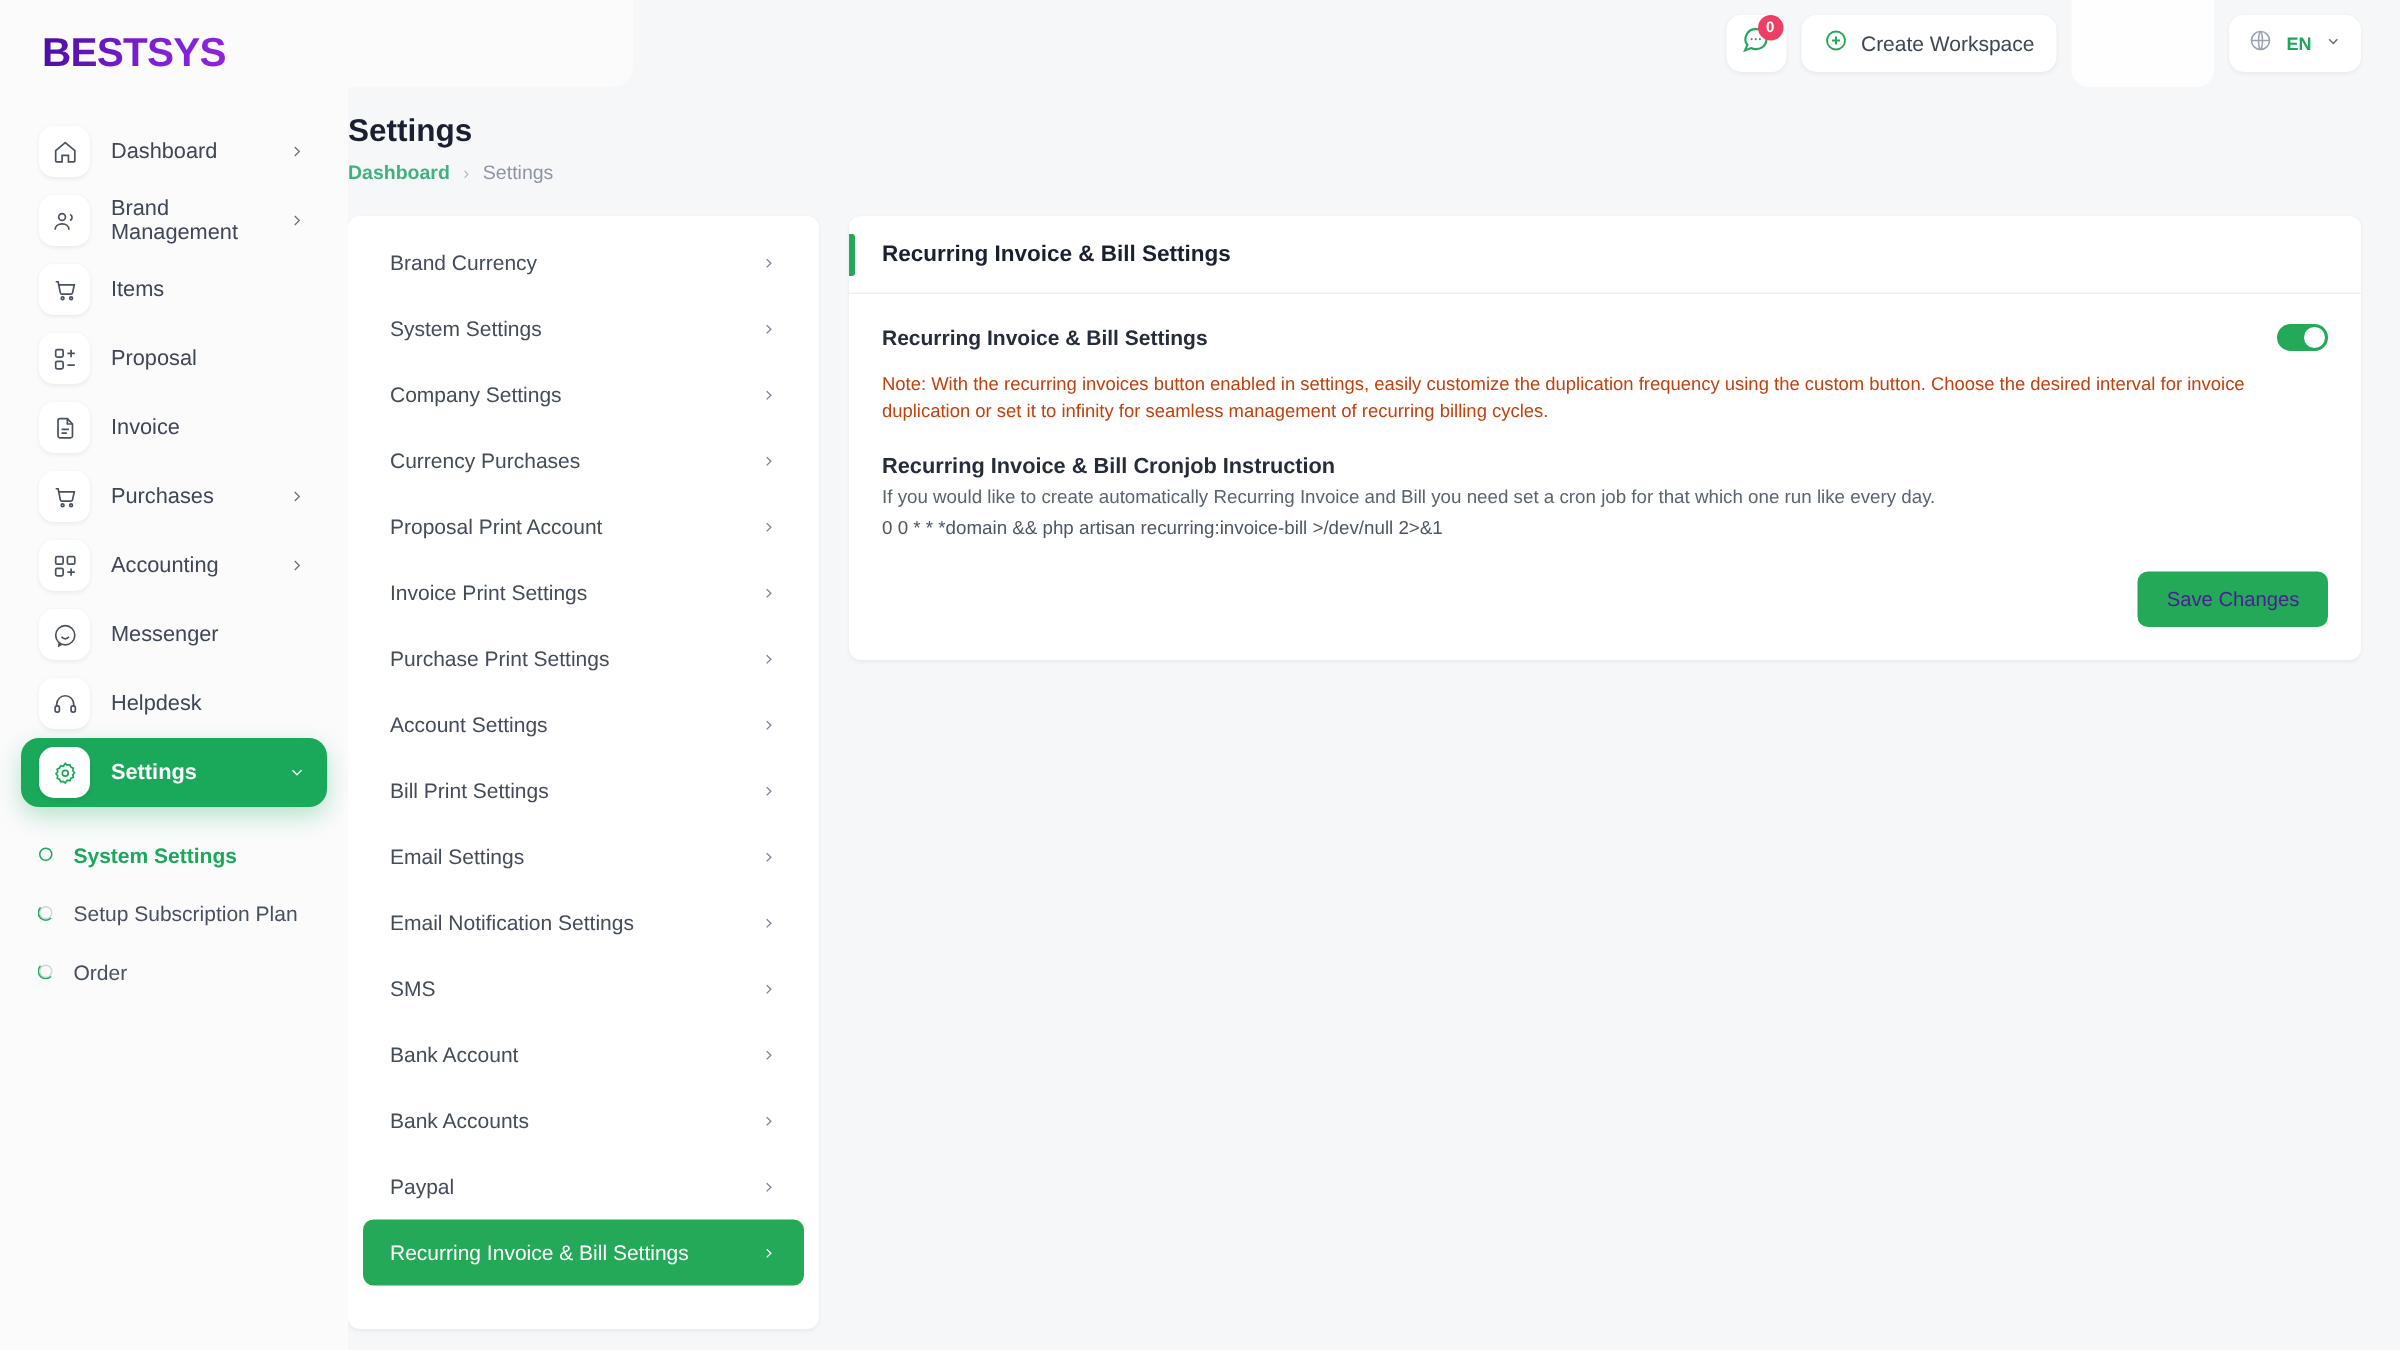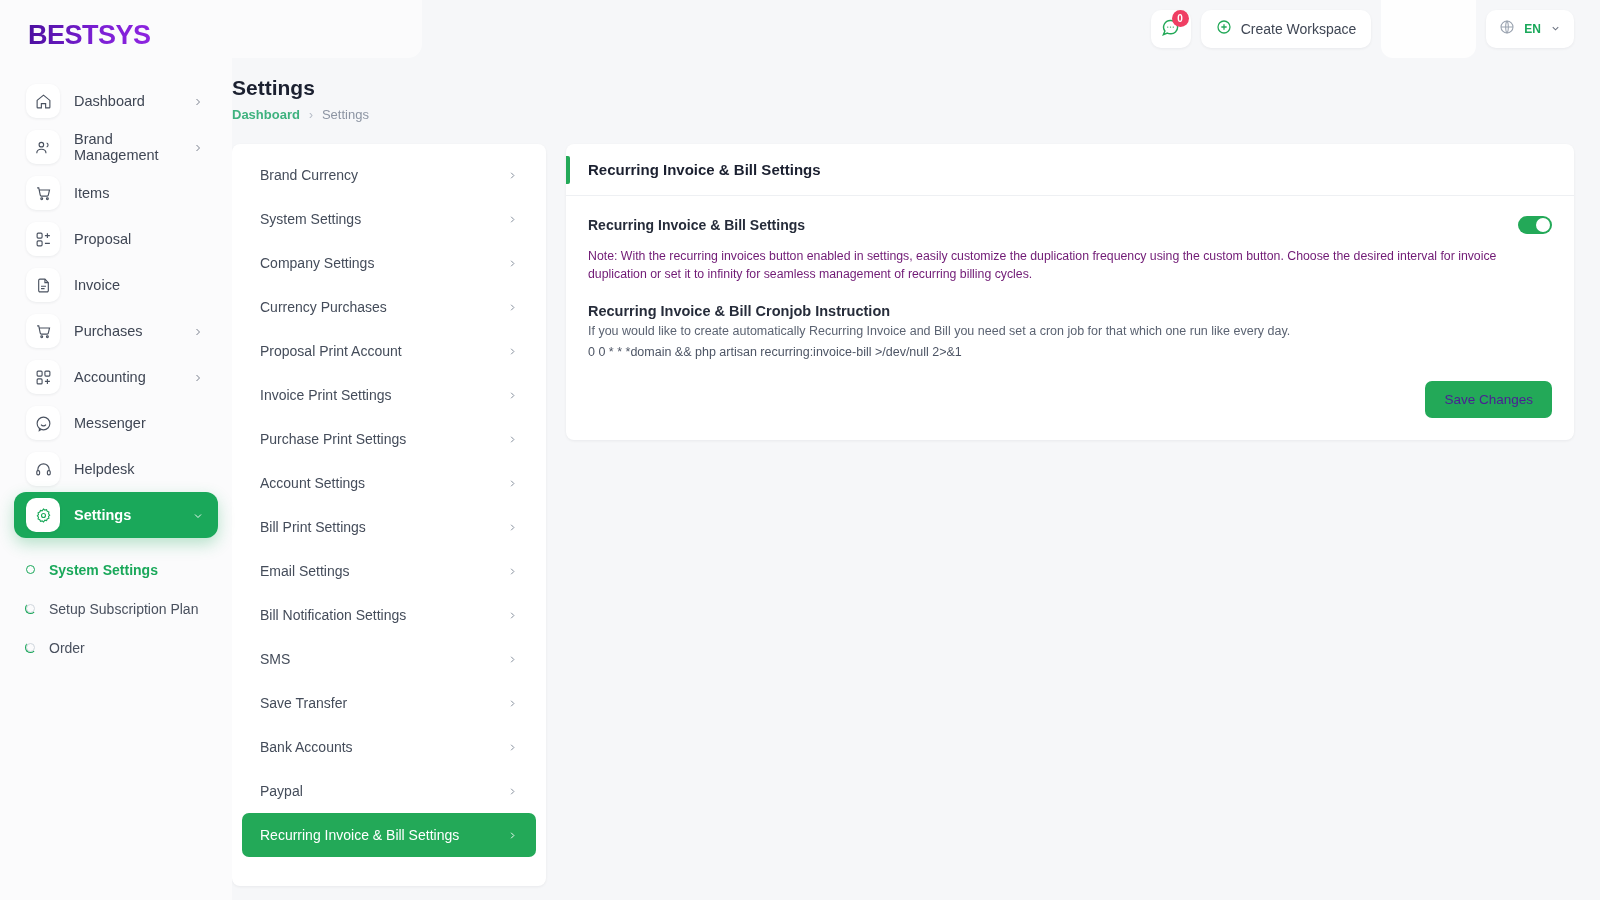--- a/index.html
+++ b/index.html
@@ -147,21 +147,21 @@
   .row-label { font-size: 14px; font-weight: bold; color: #262c3a; }
   .switch {
     width: 34px; height: 18px; border-radius: 10px; background: #23a958;
     position: relative; cursor: pointer; flex: 0 0 34px;
   }
   .switch .knob {
     position: absolute; right: 2px; top: 2px; width: 14px; height: 14px;
     border-radius: 50%; background: #fff;
   }
   .note {
-    margin-top: 14px; font-size: 12.3px; color: #701a75; line-height: 1.45; max-width: 100%;
+    margin-top: 14px; font-size: 12.3px; color: #c2410c; line-height: 1.45; max-width: 100%;
   }
   .sub-head { margin-top: 19px; font-size: 14.5px; font-weight: bold; color: #262c3a; }
   .sub-line { margin-top: 5px; font-size: 12.5px; color: #5b6372; }
   .cron { margin-top: 7px; font-size: 12.5px; color: #4d5565; }
   .card-foot { padding: 12px 22px 22px 22px; display: flex; justify-content: flex-end; }
   .save-btn {
     background: #23a958; color: #4c1d95; border: none; border-radius: 7px;
     padding: 11px 19px; font-size: 13.5px; cursor: pointer;
     font-family: "Liberation Sans", sans-serif;
   }
@@ -437,37 +437,37 @@
           </div>
           <div class="sl-item">
             <span class="sl-label">Email Settings</span>
             <span class="sl-chev">
               <svg viewBox="0 0 24 24">
                 <path d="M9 6l6 6-6 6"></path>
               </svg>
             </span>
           </div>
           <div class="sl-item">
-            <span class="sl-label">Bill Notification Settings</span>
+            <span class="sl-label">Email Notification Settings</span>
             <span class="sl-chev">
               <svg viewBox="0 0 24 24">
                 <path d="M9 6l6 6-6 6"></path>
               </svg>
             </span>
           </div>
           <div class="sl-item">
             <span class="sl-label">SMS</span>
             <span class="sl-chev">
               <svg viewBox="0 0 24 24">
                 <path d="M9 6l6 6-6 6"></path>
               </svg>
             </span>
           </div>
           <div class="sl-item">
-            <span class="sl-label">Save Transfer</span>
+            <span class="sl-label">Bank Account</span>
             <span class="sl-chev">
               <svg viewBox="0 0 24 24">
                 <path d="M9 6l6 6-6 6"></path>
               </svg>
             </span>
           </div>
           <div class="sl-item">
             <span class="sl-label">Bank Accounts</span>
             <span class="sl-chev">
               <svg viewBox="0 0 24 24">

